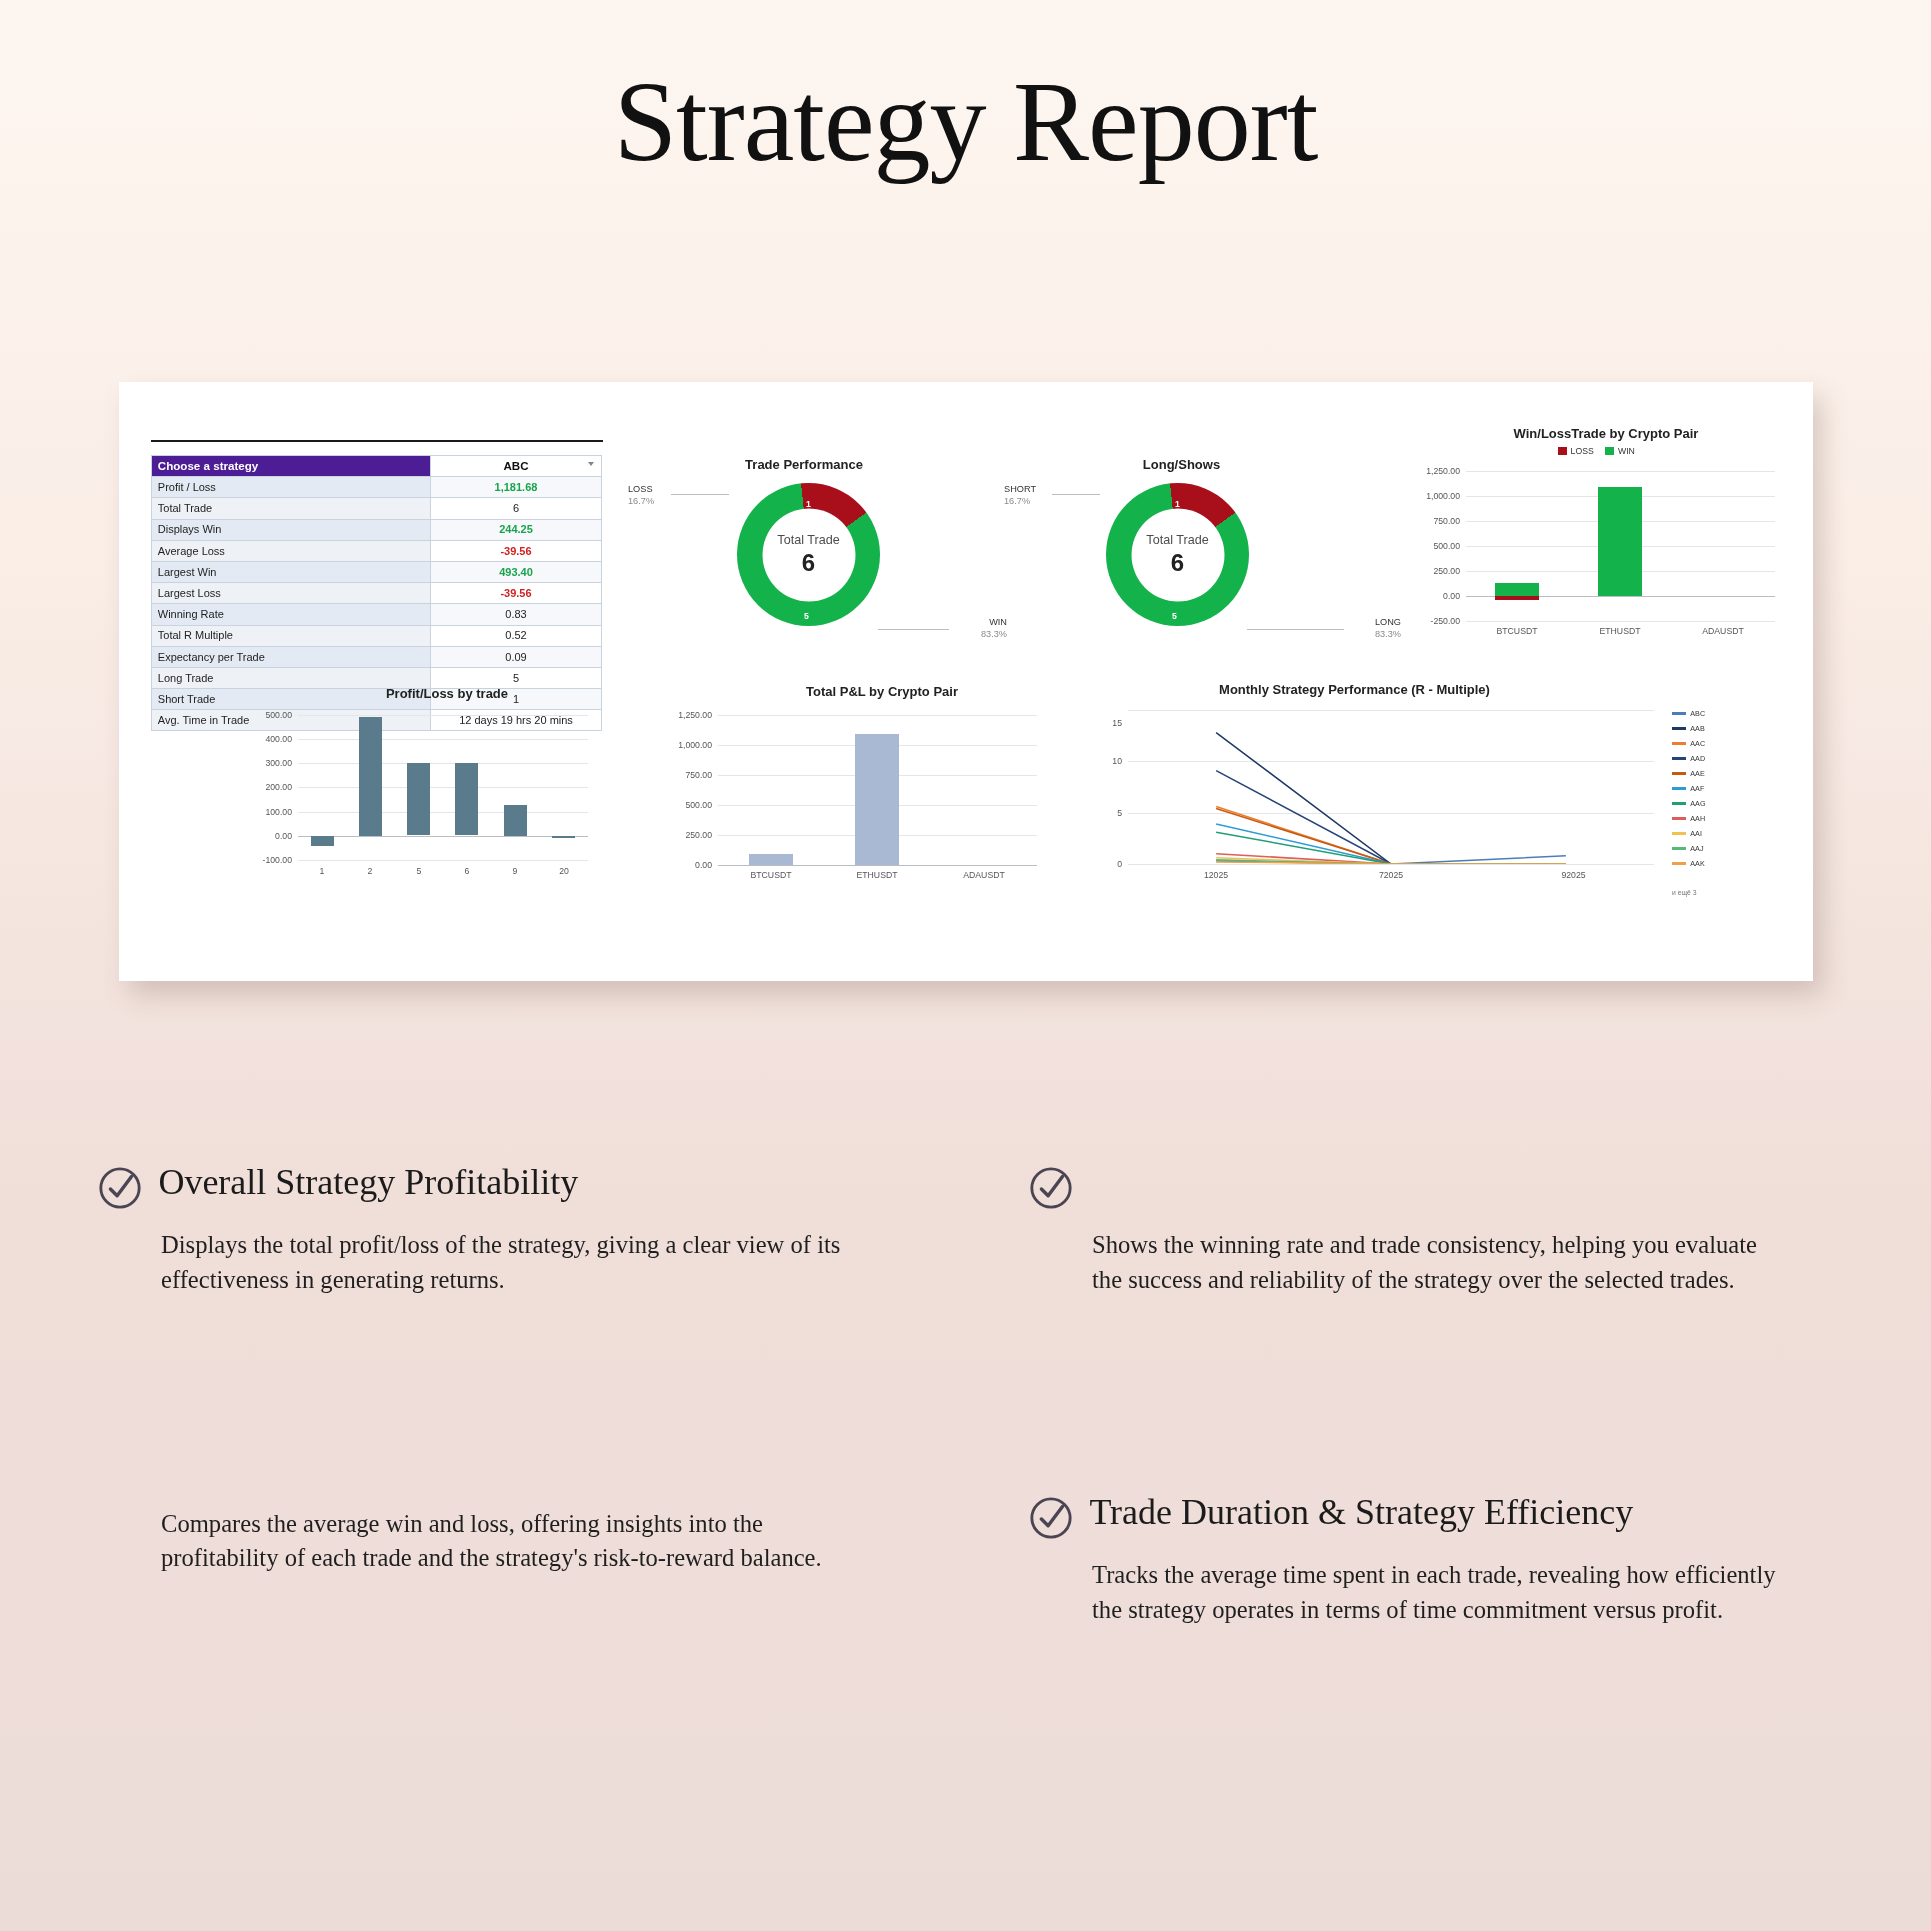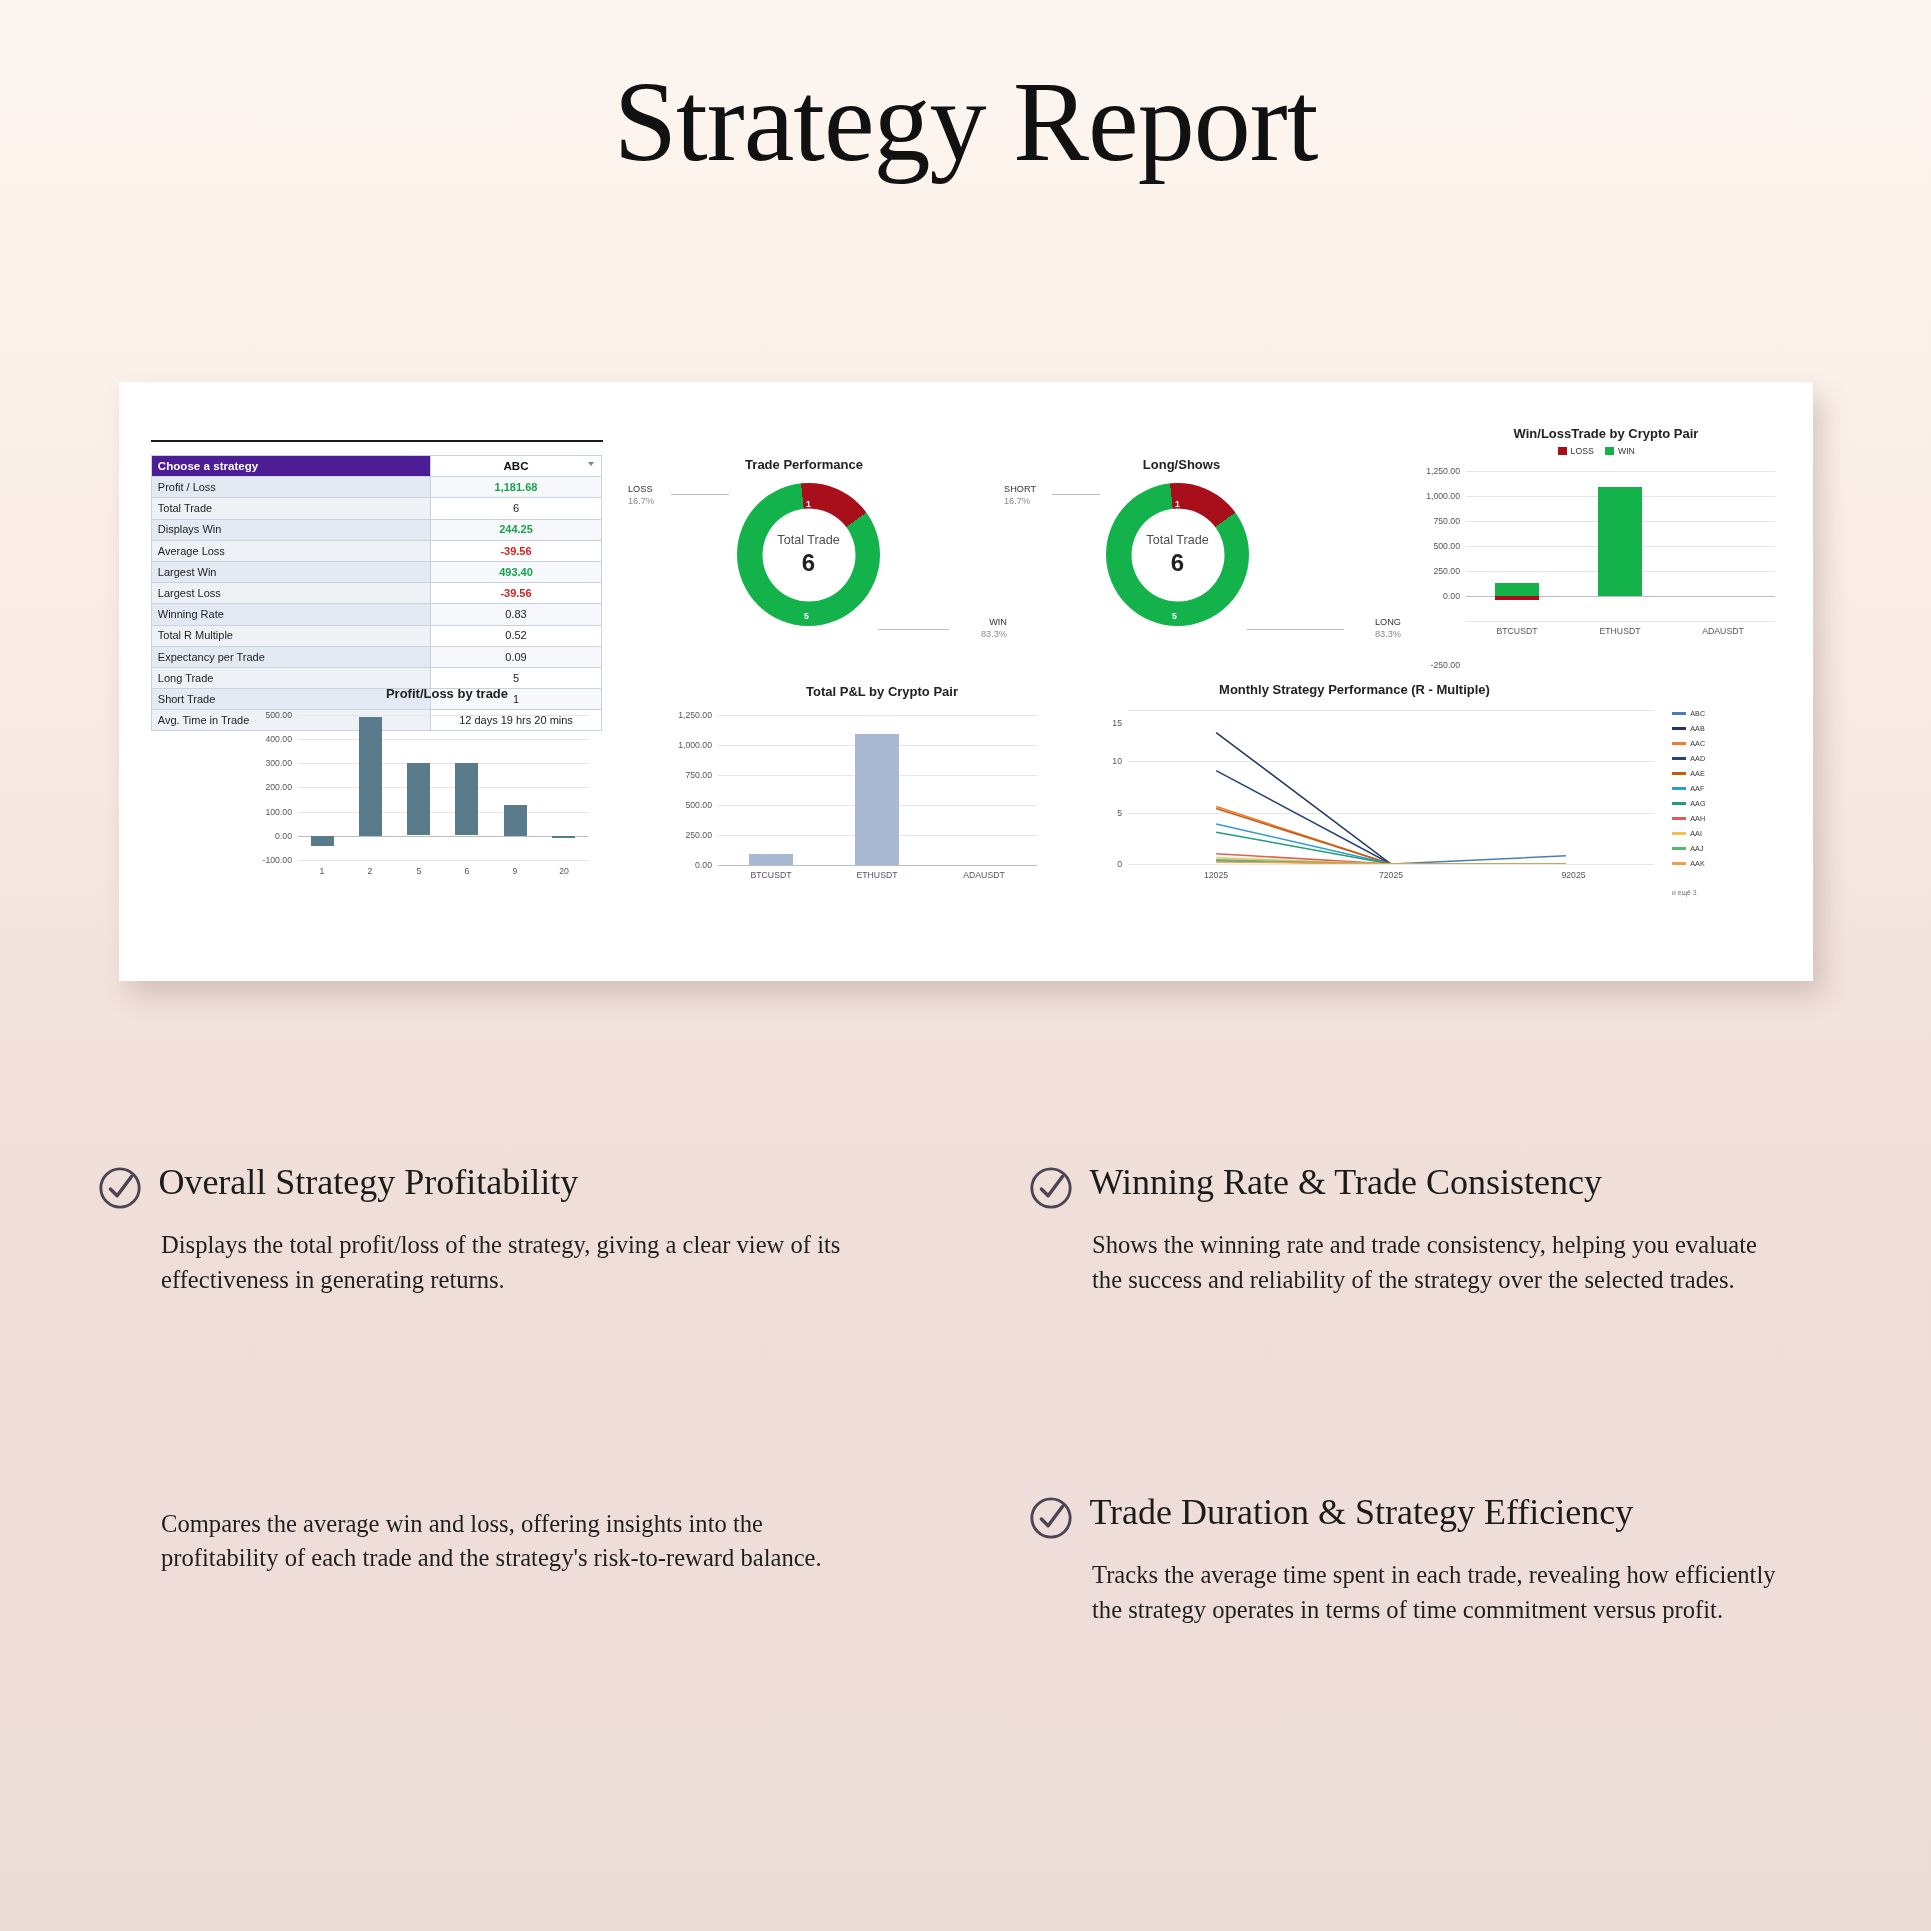--- a/index.html
+++ b/index.html
@@ -230,21 +230,21 @@
         <div class="axis-y" style="top: 25px; left: -56px; width: 50px;">1,000.00</div>
         <div class="gridline" style="top: 50px;"></div>
         <div class="axis-y" style="top: 50px; left: -56px; width: 50px;">750.00</div>
         <div class="gridline" style="top: 75px;"></div>
         <div class="axis-y" style="top: 75px; left: -56px; width: 50px;">500.00</div>
         <div class="gridline" style="top: 100px;"></div>
         <div class="axis-y" style="top: 100px; left: -56px; width: 50px;">250.00</div>
         <div class="gridline" style="top: 125px;"></div>
         <div class="axis-y" style="top: 125px; left: -56px; width: 50px;">0.00</div>
         <div class="gridline" style="top: 150px;"></div>
-        <div class="axis-y" style="top: 150px; left: -56px; width: 50px; margin-top: 44px;">-250.00</div>
+        <div class="axis-y" style="top: 150px; left: -56px; width: 50px;">-250.00</div>
         <div class="zeroline" style="top: 125px; left: 0px; right: 0px;"></div>
         <div class="axis-x" style="left: 51px; top: 155px;">BTCUSDT</div>
         <div class="bar" style="left: 29px; top: 125px; width: 44px; height: 4px; background: rgb(168, 15, 27); bottom: auto;"></div>
         <div class="bar" style="left: 29px; top: 112px; width: 44px; height: 12.8px; background: rgb(19, 178, 75); bottom: auto;"></div>
         <div class="axis-x" style="left: 154px; top: 155px;">ETHUSDT</div>
         <div class="bar" style="left: 132px; top: 15.7px; width: 44px; height: 109px; background: rgb(19, 178, 75); bottom: auto;"></div>
         <div class="axis-x" style="left: 257px; top: 155px;">ADAUSDT</div>
       </div>
 
     <div class="ctitle" style="left:135px;top:304px;width:386px;">Profit/Loss by trade</div>
@@ -393,21 +393,20 @@
   </div>
 
   <div class="feat" style="left:1028px;top:0;">
     <div class="head">
       <span class="check">
         <svg width="46" height="46" viewBox="0 0 48 48">
             <circle cx="24" cy="24" r="20" fill="none" stroke="#4b4453" stroke-width="3"></circle>
             <path d="M14 25 L21 32 L36 12" fill="none" stroke="#4b4453" stroke-width="3.6" stroke-linecap="round" stroke-linejoin="round"></path>
           </svg>
       </span>
-      <h3>Winning Rate &amp; Trade Consistency</h3>
     </div>
     <p>Shows the winning rate and trade consistency, helping you evaluate the success and reliability of the strategy over the selected trades.</p>
   </div>
 
   <div class="feat" style="left:97px;top:330px;">
     <p>Compares the average win and loss, offering insights into the profitability of each trade and the strategy's risk-to-reward balance.</p>
   </div>
 
   <div class="feat" style="left:1028px;top:330px;">
     <div class="head">

